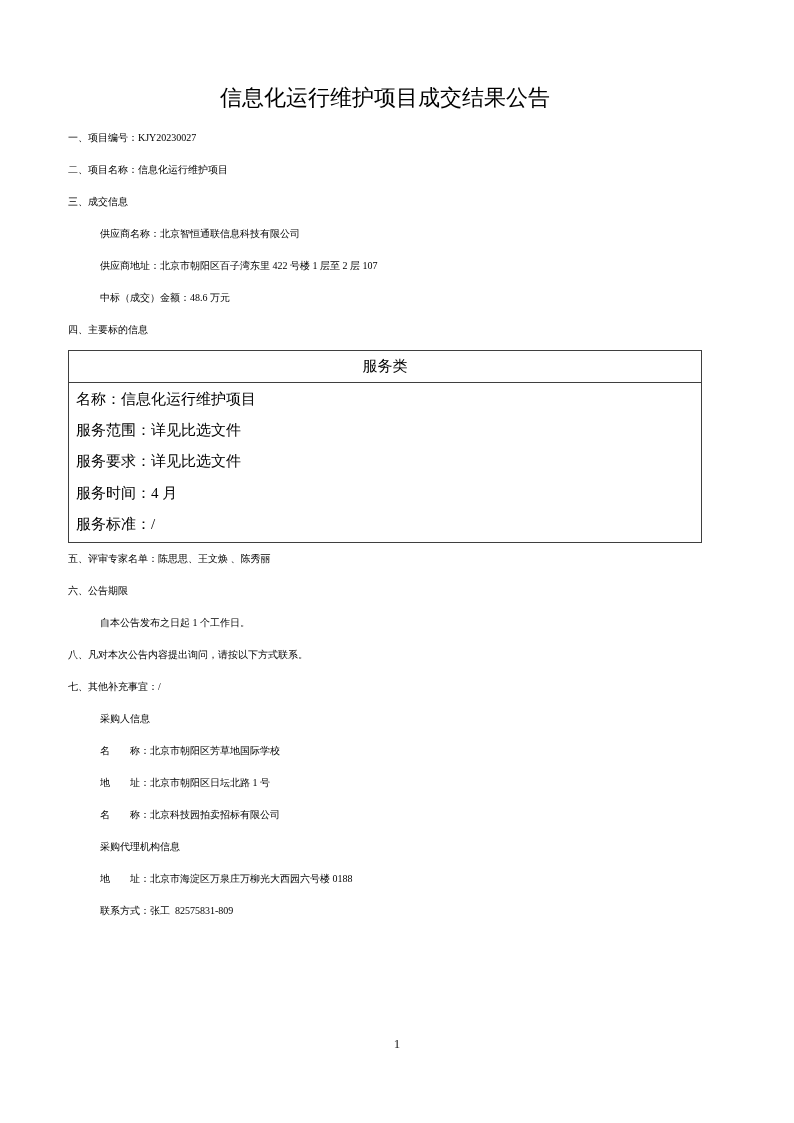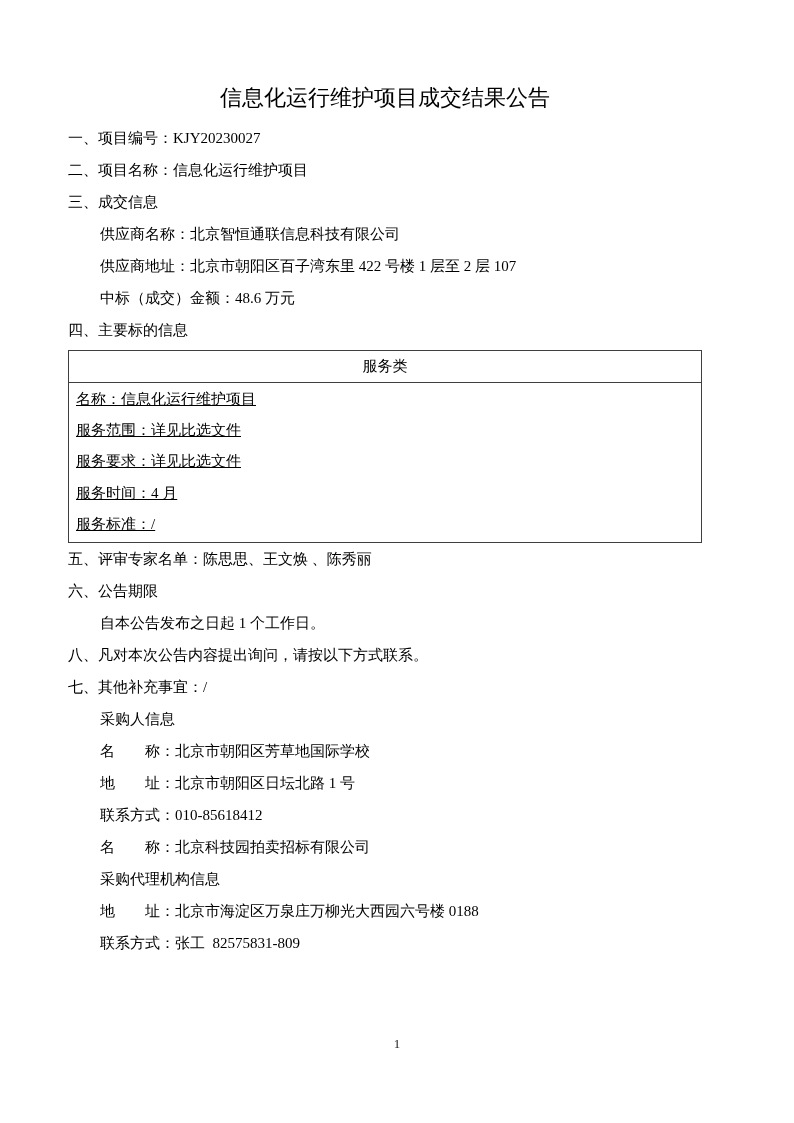--- a/index.html
+++ b/index.html
@@ -22,21 +22,21 @@
   .doc-title {
     margin: 0 0 8px 0;
     font-size: 22px;
     line-height: 32px;
     font-weight: 400;
     text-align: center;
     white-space: pre-wrap;
   }
   .ln {
     margin: 0;
-    font-size: 15px;
+    font-size: 10px;
     line-height: 32px;
     white-space: pre-wrap;
   }
   .lv1 {
     padding-left: 32px;
   }
   .subject-table {
     margin: 4px 0 0 0;
     border: 1px solid #3f3f3f;
     background: #ffffff;
@@ -50,21 +50,20 @@
   }
   .subject-table .tbody {
     padding: 1px 0 2px 0;
   }
   .subject-table .trow {
     margin: 0;
     font-size: 15px;
     line-height: 31.2px;
     padding-left: 7px;
     white-space: pre-wrap;
-    text-decoration: underline;
   }
   .page-footer {
     position: absolute;
     left: 0;
     top: 1036px;
     width: 100%;
     text-align: center;
     font-size: 13px;
     line-height: 16px;
     color: #222222;
@@ -98,21 +97,20 @@
     </div>
 
     <p class="ln">五、评审专家名单：陈思思、王文焕 、陈秀丽</p>
     <p class="ln">六、公告期限</p>
     <p class="ln lv1">自本公告发布之日起 1 个工作日。</p>
     <p class="ln">八、凡对本次公告内容提出询问，请按以下方式联系。</p>
     <p class="ln">七、其他补充事宜：/</p>
     <p class="ln lv1">采购人信息</p>
     <p class="ln lv1">名　　称：北京市朝阳区芳草地国际学校</p>
     <p class="ln lv1">地　　址：北京市朝阳区日坛北路 1 号</p>
-    <p class="ln lv1">联系方式：010-85618412</p>
     <p class="ln lv1">名　　称：北京科技园拍卖招标有限公司</p>
     <p class="ln lv1">采购代理机构信息</p>
     <p class="ln lv1">地　　址：北京市海淀区万泉庄万柳光大西园六号楼 0188</p>
     <p class="ln lv1">联系方式：张工  82575831-809</p>
 
   </div>
 
   <div class="page-footer">
     <span>1</span>
   </div>

